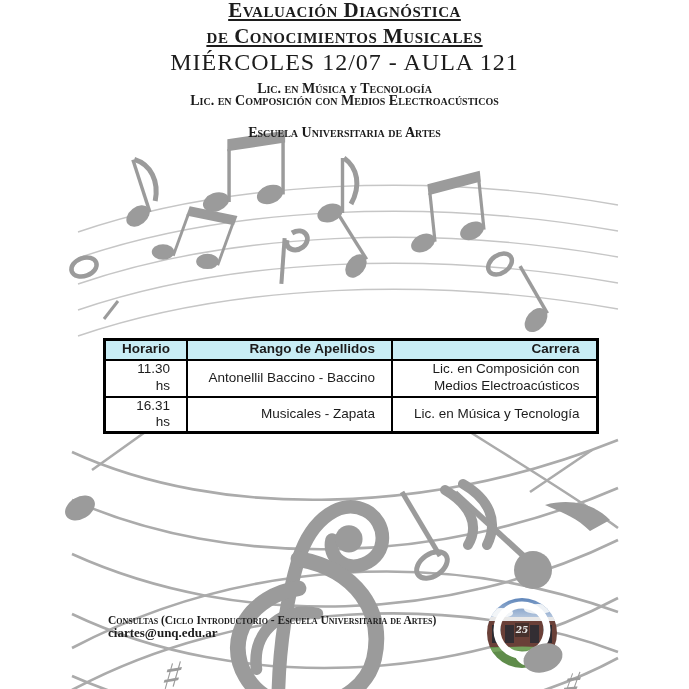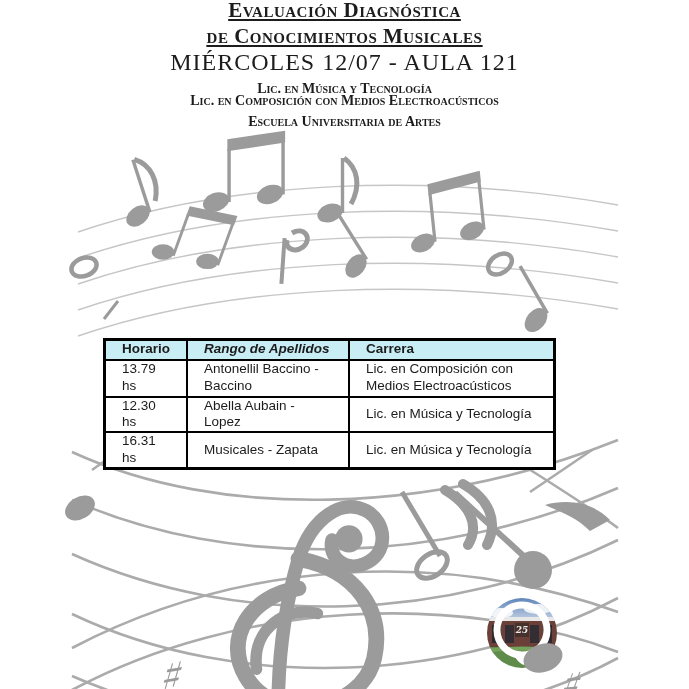--- a/index.html
+++ b/index.html
@@ -32,39 +32,39 @@
     font-weight:bold;font-variant:small-caps;font-size:21px;letter-spacing:.5px;
     line-height:1.0;
   }
   .title span{text-decoration:underline;text-underline-offset:2px;}
   #title1{top:0;}
   #title2{top:26px;text-decoration:underline;}
   #session{top:49px;font-weight:normal;font-size:24px;letter-spacing:1px;}
   .sub{font-weight:bold;font-variant:small-caps;font-size:14px;line-height:1.0;}
   #program1{top:82px;}
   #program2{top:94px;}
-  #school{top:115px;}
+  #school{top:126px;}
   
   #tblwrap{position:absolute;left:103px;top:338px;z-index:3;}
   table{
     border-collapse:collapse;
     font-family:"Liberation Sans", sans-serif;
     font-size:13.5px;
     background:#ffffff;
     border:3px solid var(--table-border);
   }
   th,td{
     border:2px solid var(--table-border);
-    text-align:left;vertical-align:middle;
+    text-align:right;vertical-align:middle;
     padding:0 16px;line-height:1.25;
     background:#ffffff;
   }
   th{background:var(--header-bg);font-weight:bold;height:20px;}
   .c-hor{width:60px;}
-  .c-rng{width:162px;font-style:italic;}
+  .c-rng{width:205px;}
   .c-car{width:205px;}
   tr.r1 td{height:37px;}
   tr.r2 td{height:21px;}
   tr.r3 td{height:20px;}
   
   #footer{position:absolute;left:108px;top:614px;z-index:3;line-height:1.05;}
   #contact{font-weight:bold;font-variant:small-caps;font-size:11.5px;}
   #email{font-weight:bold;font-size:13px;}
   
   #logo{position:absolute;left:486px;top:597px;width:72px;height:72px;z-index:2;}
@@ -179,39 +179,36 @@
   <table>
     <thead>
       <tr>
         <th class="c-hor">Horario</th>
         <th class="c-rng">Rango de Apellidos</th>
         <th class="c-car">Carrera</th>
       </tr>
     </thead>
     <tbody>
       <tr class="r1">
-        <td>13.79 hs</td>
+        <td>11.30 hs</td>
         <td>Antonellil Baccino - Baccino</td>
         <td>Lic. en Composición con Medios Electroacústicos</td>
-      </tr>
-      <tr class="r2">
-        <td>12.30 hs</td>
-        <td>Abella Aubain - Lopez</td>
-        <td>Lic. en Música y Tecnología</td>
       </tr>
       <tr class="r3">
         <td>16.31 hs</td>
         <td>Musicales - Zapata</td>
         <td>Lic. en Música y Tecnología</td>
       </tr>
     </tbody>
   </table>
 </div>
 
 <div id="footer">
+  <div id="contact">Consultas (Ciclo Introductorio - Escuela Universitaria de Artes)</div>
+  <div id="email">ciartes@unq.edu.ar</div>
 </div>
 
 <svg id="logo" width="72" height="72" viewBox="0 0 72 72">
   <defs>
     <clipPath id="lc">
         <circle cx="36" cy="36" r="35"></circle>
       </clipPath>
     <linearGradient id="skyg" x1="0" y1="0" x2="0" y2="1">
       <stop offset="0" stop-color="#5a82b8"></stop>
       <stop offset="1" stop-color="#dfe6ef"></stop>

